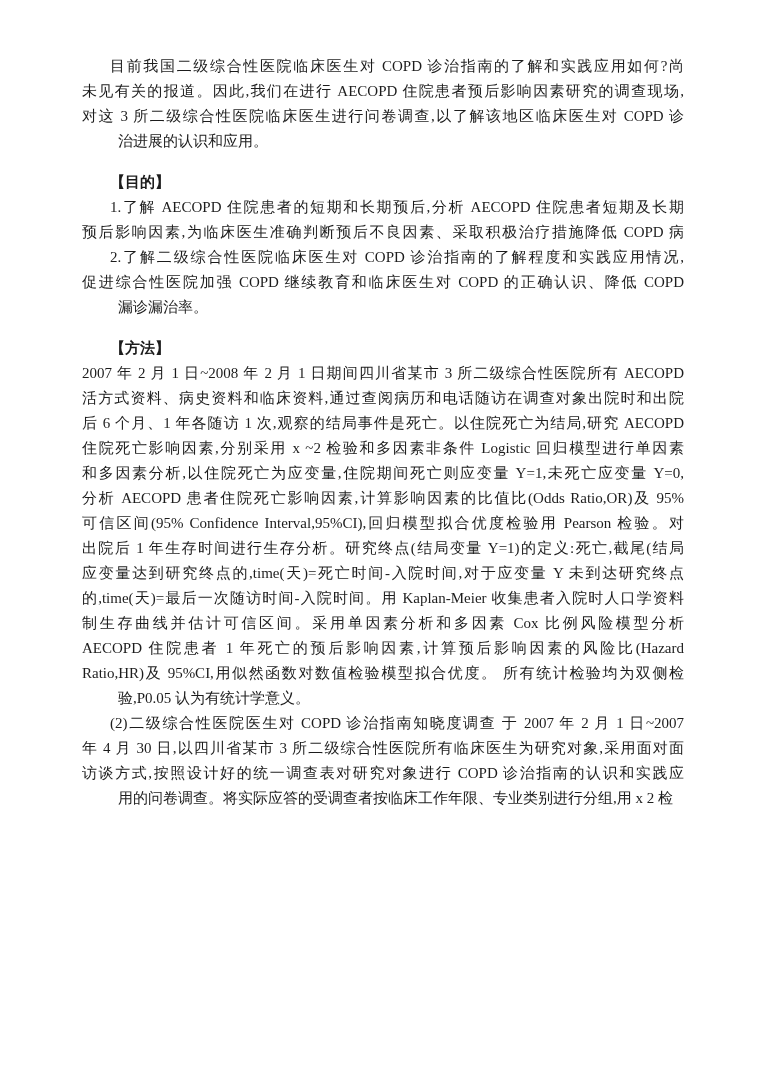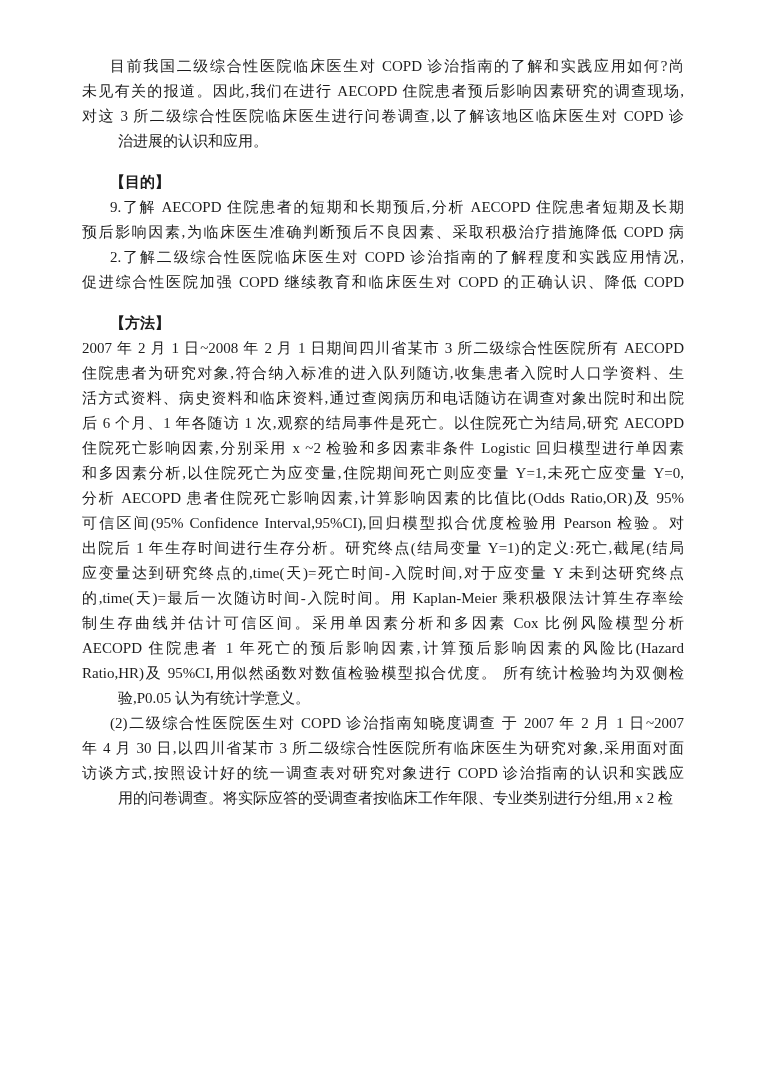--- a/index.html
+++ b/index.html
@@ -57,40 +57,40 @@
 <main class="page" style="background: rgb(255, 255, 255); color: rgb(28, 28, 28);">
   <article class="doc" id="doc-root">
       <div class="para">
         <div class="line fill first">目前我国二级综合性医院临床医生对 COPD 诊治指南的了解和实践应用如何?尚</div>
         <div class="line fill">未见有关的报道。因此,我们在进行 AECOPD 住院患者预后影响因素研究的调查现场,</div>
         <div class="line fill">对这 3 所二级综合性医院临床医生进行问卷调查,以了解该地区临床医生对 COPD 诊</div>
         <div class="line last">治进展的认识和应用。</div>
       </div>
       <div class="line heading gap-heading">【目的】</div>
       <div class="para">
-        <div class="line fill first">9.了解 AECOPD 住院患者的短期和长期预后,分析 AECOPD 住院患者短期及长期</div>
+        <div class="line fill first">1.了解 AECOPD 住院患者的短期和长期预后,分析 AECOPD 住院患者短期及长期</div>
         <div class="line fill">预后影响因素,为临床医生准确判断预后不良因素、采取积极治疗措施降低 COPD 病</div>
       </div>
       <div class="para">
         <div class="line fill first">2.了解二级综合性医院临床医生对 COPD 诊治指南的了解程度和实践应用情况,</div>
         <div class="line fill">促进综合性医院加强 COPD 继续教育和临床医生对 COPD 的正确认识、降低 COPD</div>
+        <div class="line last">漏诊漏治率。</div>
       </div>
       <div class="line heading gap-heading">【方法】</div>
       <div class="para">
         <div class="line fill">2007 年 2 月 1 日~2008 年 2 月 1 日期间四川省某市 3 所二级综合性医院所有 AECOPD</div>
-        <div class="line fill">住院患者为研究对象,符合纳入标准的进入队列随访,收集患者入院时人口学资料、生</div>
         <div class="line fill">活方式资料、病史资料和临床资料,通过查阅病历和电话随访在调查对象出院时和出院</div>
         <div class="line fill">后 6 个月、1 年各随访 1 次,观察的结局事件是死亡。以住院死亡为结局,研究 AECOPD</div>
         <div class="line fill">住院死亡影响因素,分别采用 x ~2 检验和多因素非条件 Logistic 回归模型进行单因素</div>
         <div class="line fill">和多因素分析,以住院死亡为应变量,住院期间死亡则应变量 Y=1,未死亡应变量 Y=0,</div>
         <div class="line fill">分析 AECOPD 患者住院死亡影响因素,计算影响因素的比值比(Odds Ratio,OR)及 95%</div>
         <div class="line fill">可信区间(95% Confidence Interval,95%CI),回归模型拟合优度检验用 Pearson 检验。对</div>
         <div class="line fill">出院后 1 年生存时间进行生存分析。研究终点(结局变量 Y=1)的定义:死亡,截尾(结局</div>
         <div class="line fill">应变量达到研究终点的,time(天)=死亡时间-入院时间,对于应变量 Y 未到达研究终点</div>
-        <div class="line fill">的,time(天)=最后一次随访时间-入院时间。用 Kaplan-Meier 乘积极限法计算生存率绘</div>
+        <div class="line fill">的,time(天)=最后一次随访时间-入院时间。用 Kaplan-Meier 收集患者入院时人口学资料</div>
         <div class="line fill">制生存曲线并估计可信区间。采用单因素分析和多因素 Cox 比例风险模型分析</div>
         <div class="line fill">AECOPD 住院患者 1 年死亡的预后影响因素,计算预后影响因素的风险比(Hazard</div>
         <div class="line fill">Ratio,HR)及 95%CI,用似然函数对数值检验模型拟合优度。 所有统计检验均为双侧检</div>
         <div class="line last">验,P0.05 认为有统计学意义。</div>
       </div>
       <div class="para gap-large">
         <div class="line fill first">(2)二级综合性医院医生对 COPD 诊治指南知晓度调查 于 2007 年 2 月 1 日~2007</div>
         <div class="line fill">年 4 月 30 日,以四川省某市 3 所二级综合性医院所有临床医生为研究对象,采用面对面</div>
         <div class="line fill">访谈方式,按照设计好的统一调查表对研究对象进行 COPD 诊治指南的认识和实践应</div>
         <div class="line last">用的问卷调查。将实际应答的受调查者按临床工作年限、专业类别进行分组,用 x 2 检</div>

